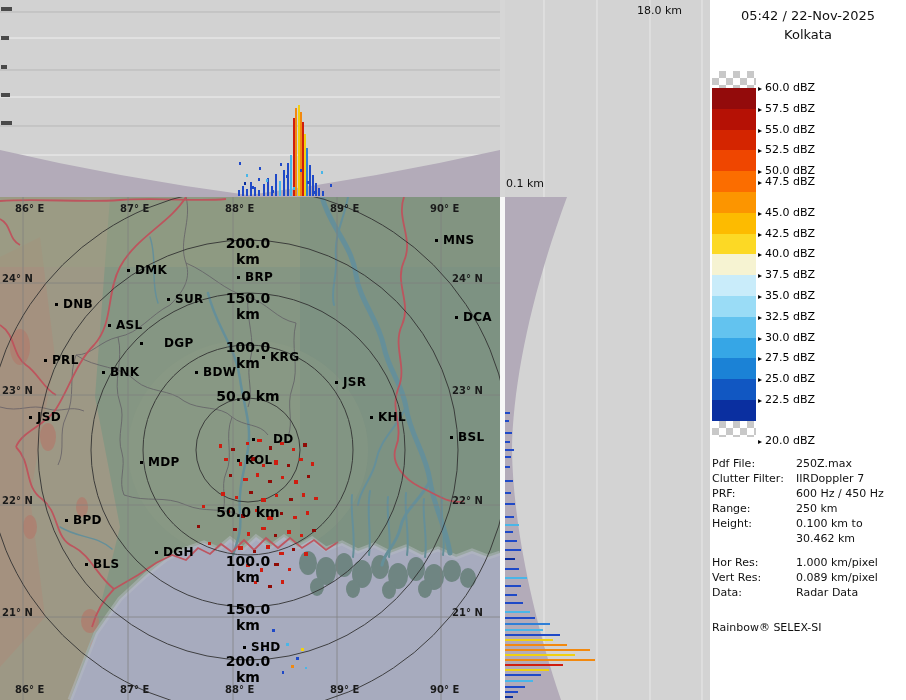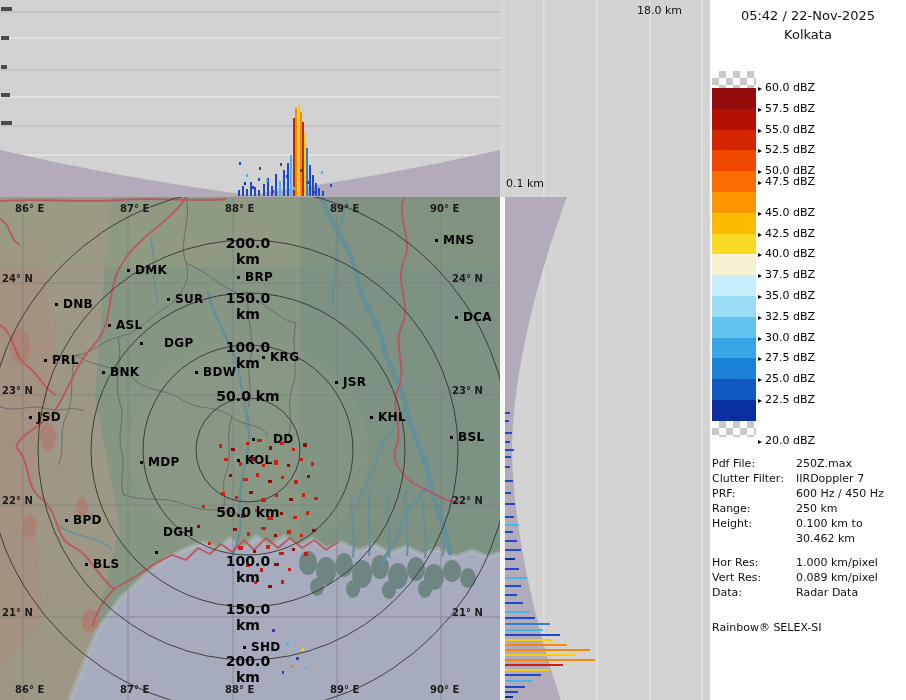--- a/index.html
+++ b/index.html
@@ -392,21 +392,21 @@
         <div class="city" style="left: 458px; top: 233px;">BSL</div>
         <div class="cdot" style="left: 450px; top: 239px;"></div>
         <div class="city" style="left: 260px; top: 235px; margin-left: 13px;">DD</div>
         <div class="cdot" style="left: 252px; top: 241px;"></div>
         <div class="city" style="left: 245px; top: 256px;">KOL</div>
         <div class="cdot" style="left: 237px; top: 262px;"></div>
         <div class="city" style="left: 148px; top: 258px;">MDP</div>
         <div class="cdot" style="left: 140px; top: 264px;"></div>
         <div class="city" style="left: 73px; top: 316px;">BPD</div>
         <div class="cdot" style="left: 65px; top: 322px;"></div>
-        <div class="city" style="left: 163px; top: 328px;">DGH</div>
+        <div class="city" style="left: 163px; top: 348px;">DGH</div>
         <div class="cdot" style="left: 155px; top: 354px;"></div>
         <div class="city" style="left: 93px; top: 360px;">BLS</div>
         <div class="cdot" style="left: 85px; top: 366px;"></div>
         <div class="city" style="left: 251px; top: 443px;">SHD</div>
         <div class="cdot" style="left: 243px; top: 449px;"></div>
       </div>
   </div>
 
   <div id="legend">
     <div class="ltitle">05:42 / 22-Nov-2025</div>

